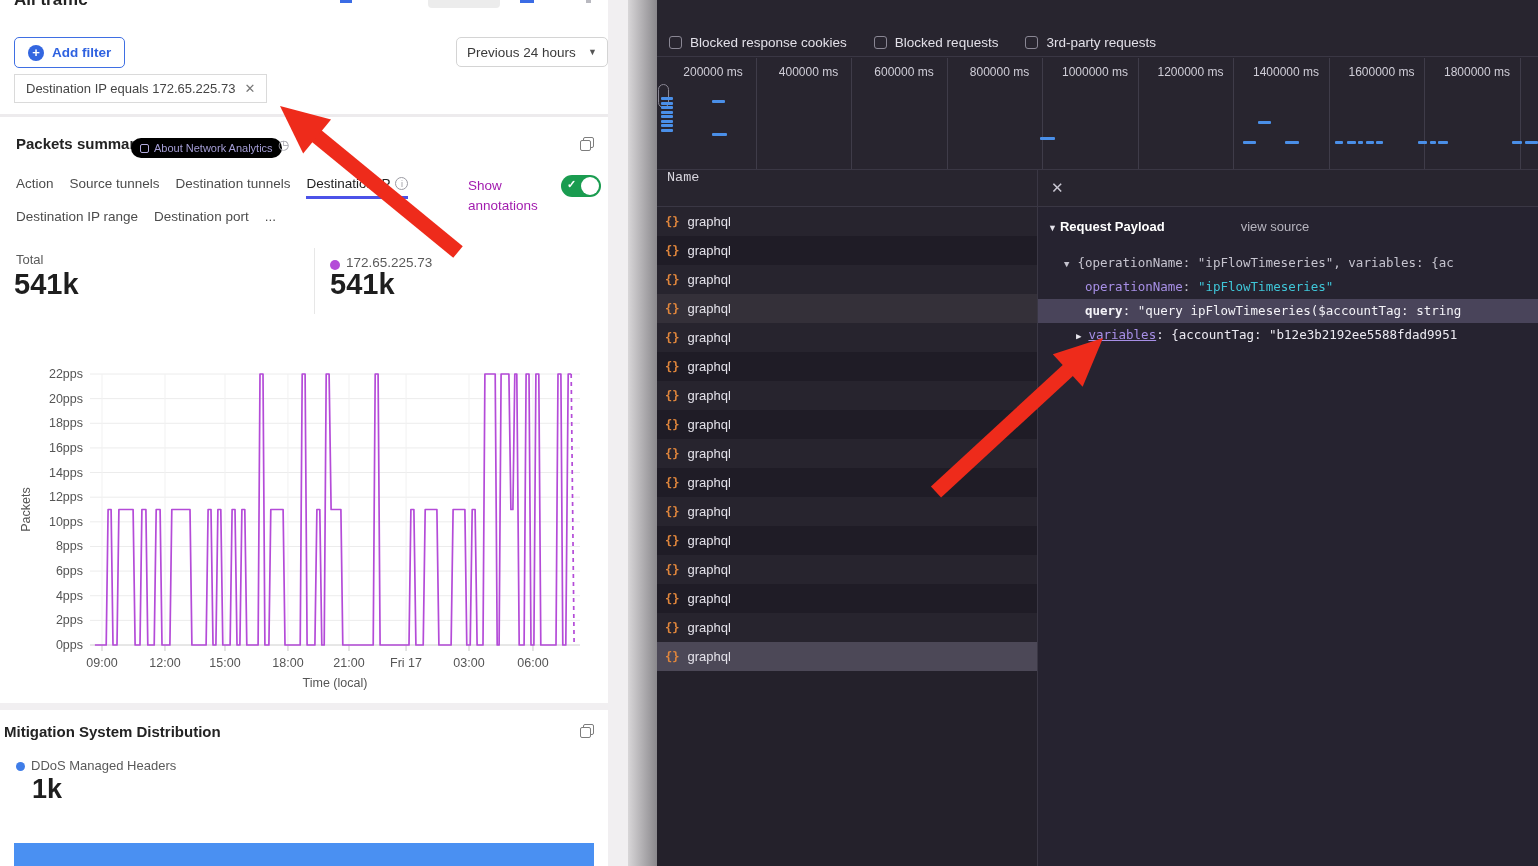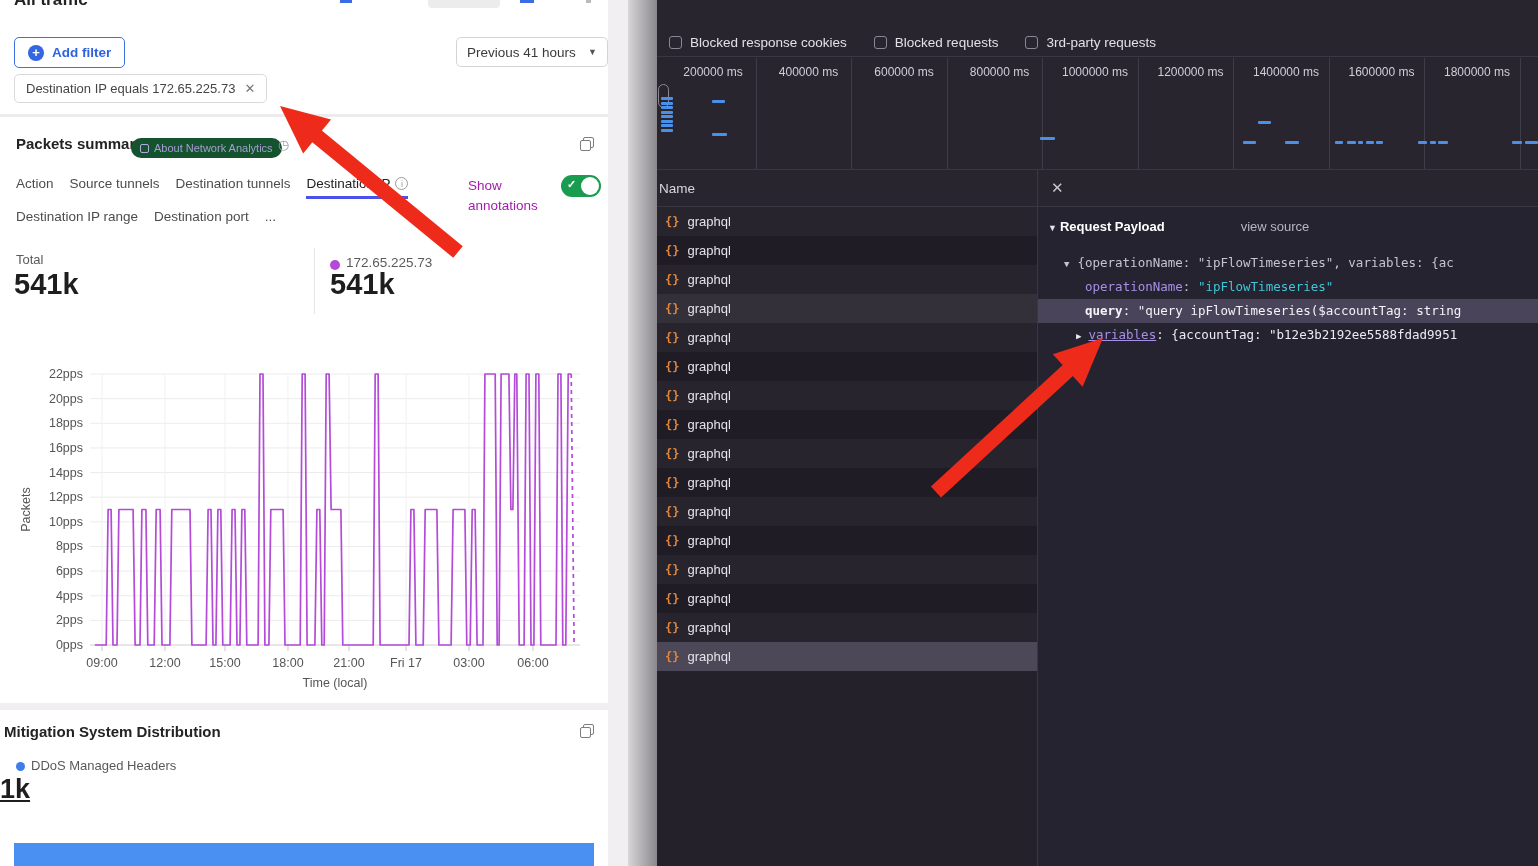--- a/index.html
+++ b/index.html
@@ -17,25 +17,25 @@
   .btn-addfilter{position:absolute;left:14px;top:37px;height:31px;display:inline-flex;align-items:center;
     gap:8px;padding:0 13px;border:1px solid #3f6fe3;border-radius:5px;background:#fff;cursor:pointer;}
   .plus-circle{width:16px;height:16px;border-radius:50%;background:#3366e0;color:#fff;font-size:13px;
     line-height:15px;text-align:center;font-weight:700;}
   .btn-addfilter .lbl{color:#2f62e0;font-size:13.5px;font-weight:600;}
   .range-select{position:absolute;left:456px;top:37px;width:152px;height:30px;border:1px solid #d4d4d4;
     border-radius:5px;background:#fff;display:flex;align-items:center;justify-content:space-between;
     padding:0 10px;font-size:13.5px;color:#3a3a3a;cursor:pointer;}
   .range-select .caret{font-size:9px;color:#555;}
   .filter-chip{position:absolute;left:14px;top:74px;height:29px;display:inline-flex;align-items:center;gap:9px;
-    padding:0 11px;border:1px solid #dadada;border-radius:5px;background:#fff;font-size:13px;color:#454545;}
+    padding:0 11px;border:1px solid #dadada;border-radius:0;background:#fff;font-size:13px;color:#454545;}
   .chip-x{color:#777;font-size:13px;cursor:pointer;}
   .hdivider{position:absolute;left:0;top:114px;width:608px;height:3px;background:#edebed;}
   .sec-title{position:absolute;font-size:15px;font-weight:700;color:#232323;}
-  .badge{position:absolute;left:131px;top:138px;height:20px;border-radius:10px;background:#14532d;
+  .badge{position:absolute;left:131px;top:138px;height:20px;border-radius:10px;background:#000000;
     display:inline-flex;align-items:center;gap:5px;padding:0 9px;font-size:11px;color:#a59ed6;}
   .badge .bicon{width:9px;height:9px;border:1.5px solid #b3abdd;border-radius:2px;}
   .clock{position:absolute;left:278px;top:137px;font-size:13px;color:#a0a0a8;}
   .expand-icon{position:absolute;width:14px;height:14px;cursor:pointer;}
   .expand-icon::before{content:"";position:absolute;right:0;top:0;width:9px;height:9px;border:1.4px solid #7d7d7d;border-radius:2px;}
   .expand-icon::after{content:"";position:absolute;left:0;bottom:0;width:9px;height:9px;border:1.4px solid #7d7d7d;border-radius:2px;background:#fff;}
   .tabs-row{position:absolute;left:16px;display:flex;gap:16px;font-size:13.5px;color:#4c4c4c;}
   .tabs-row .tab{cursor:pointer;white-space:nowrap;}
   .tab-active-wrap{display:flex;align-items:center;gap:5px;color:#222;border-bottom:3px solid #4c52e8;
     padding-bottom:5px;margin-bottom:-8px;cursor:pointer;}
@@ -64,22 +64,22 @@
     gap:27px;padding-left:12px;border-bottom:1px solid #3a3744;font-size:13.5px;color:#e2e0e8;}
   .cbx{display:inline-flex;align-items:center;gap:8px;cursor:pointer;white-space:nowrap;}
   .cbx .box{width:13px;height:13px;border:1.5px solid #8a8794;border-radius:3px;background:transparent;}
   .dt-timeline{position:absolute;left:0;top:58px;width:100%;height:112px;border-bottom:1px solid #3a3744;overflow:hidden;}
   .tl-label{position:absolute;top:7px;transform:translateX(-50%);font-size:12px;color:#d0ced8;white-space:nowrap;}
   .tl-grid{position:absolute;top:0;bottom:0;width:1px;background:#3f3c49;}
   .tl-mark{position:absolute;height:3px;background:#4a8fe8;border-radius:1px;}
   .tl-handle{position:absolute;left:1px;top:26px;width:11px;height:24px;border:1.5px solid #8a8794;border-radius:6px;}
   .dt-body{position:absolute;left:0;top:170px;width:100%;bottom:0;display:flex;}
   .names{width:381px;background:#24212b;border-right:1px solid #3a3744;display:flex;flex-direction:column;}
-  .names-header{height:37px;display:flex;align-items:center;padding-left:2px;font-size:13.5px;color:#d8d6de;
-    background:#28252f;border-bottom:1px solid #3a3744;flex:none;}
+  .names-header{height:37px;display:flex;align-items:flex-start;padding-left:10px;font-size:13.5px;color:#d8d6de;
+    background:#28252f;border-bottom:1px solid #3a3744;flex:none;font-family:Liberation Mono, monospace;}
   .req-row{height:29px;display:flex;align-items:center;gap:8px;padding-left:8px;font-size:13px;
     color:#e4e2ea;cursor:pointer;flex:none;white-space:nowrap;}
   .req-row .jicon{font-family:"DejaVu Sans Mono",monospace;font-size:12px;font-weight:700;color:#e0863c;}
   .req-even{background:#27242e;} .req-odd{background:#1f1c26;}
   .req-hover{background:#343039;} .req-selected{background:#4c4857;}
   .details{flex:1;background:#262330;overflow:hidden;}
   .dt-tabbar{height:37px;display:flex;align-items:center;gap:30px;padding-left:13px;background:#28252f;
     border-bottom:1px solid #3a3744;font-size:13.5px;color:#ccc9d4;}
   .dt-close{font-size:15px;color:#c9c7d2;cursor:pointer;margin-right:4px;}
   .dt-tab{height:100%;display:flex;align-items:center;border-bottom:3px solid transparent;padding-top:3px;cursor:pointer;}
@@ -121,21 +121,21 @@
       <div class="frag" style="left:428px;top:0;width:72px;height:8px;background:#ececec;border-radius:0 0 4px 4px;"></div>
       <div class="frag" style="left:520px;top:0;width:14px;height:3px;background:#3b6ce5;"></div>
       <div class="frag" style="left:586px;top:0;width:5px;height:3px;background:#b9b9c0;"></div>
 
       <div class="btn-addfilter">
         <span class="plus-circle">+</span>
         <span class="lbl">Add filter</span>
       </div>
 
       <div class="range-select">
-        <span>Previous 41 hours</span>
+        <span>Previous 24 hours</span>
         <span class="caret">▼</span>
       </div>
 
       <div class="filter-chip">
         <span>Destination IP equals 172.65.225.73</span>
         <span class="chip-x">✕</span>
       </div>
 
       <div class="hdivider"></div>
 
@@ -232,21 +232,21 @@
             <text x="335" y="332" text-anchor="middle" font-size="12.5" fill="#555" font-family="&quot;Liberation Sans&quot;,sans-serif">Time (local)</text>
           </svg>
       </div>
     </div>
 
     <div class="card card2">
       <div class="sec-title" style="left:4px;top:13px;position:absolute;">Mitigation System Distribution</div>
       <div class="expand-icon" style="left:580px;top:14px;"></div>
       <div class="dot" style="left:16px;top:52px;width:9px;height:9px;background:#3f7de8;"></div>
       <div class="stat-label" style="left:31px;top:48px;">DDoS Managed Headers</div>
-      <div class="stat-value" style="left:0;top:64px;font-size:27px;text-decoration:underline;">1k</div>
+      <div class="stat-value" style="left:32px;top:64px;font-size:27px;">1k</div>
       <div class="bluebar"></div>
     </div>
   </div>
 
   <div class="win-gap"></div>
 
   <div class="devtools">
     <div class="dt-row2" id="cbx-row">
         <span class="cbx">
           <span class="box"></span>

